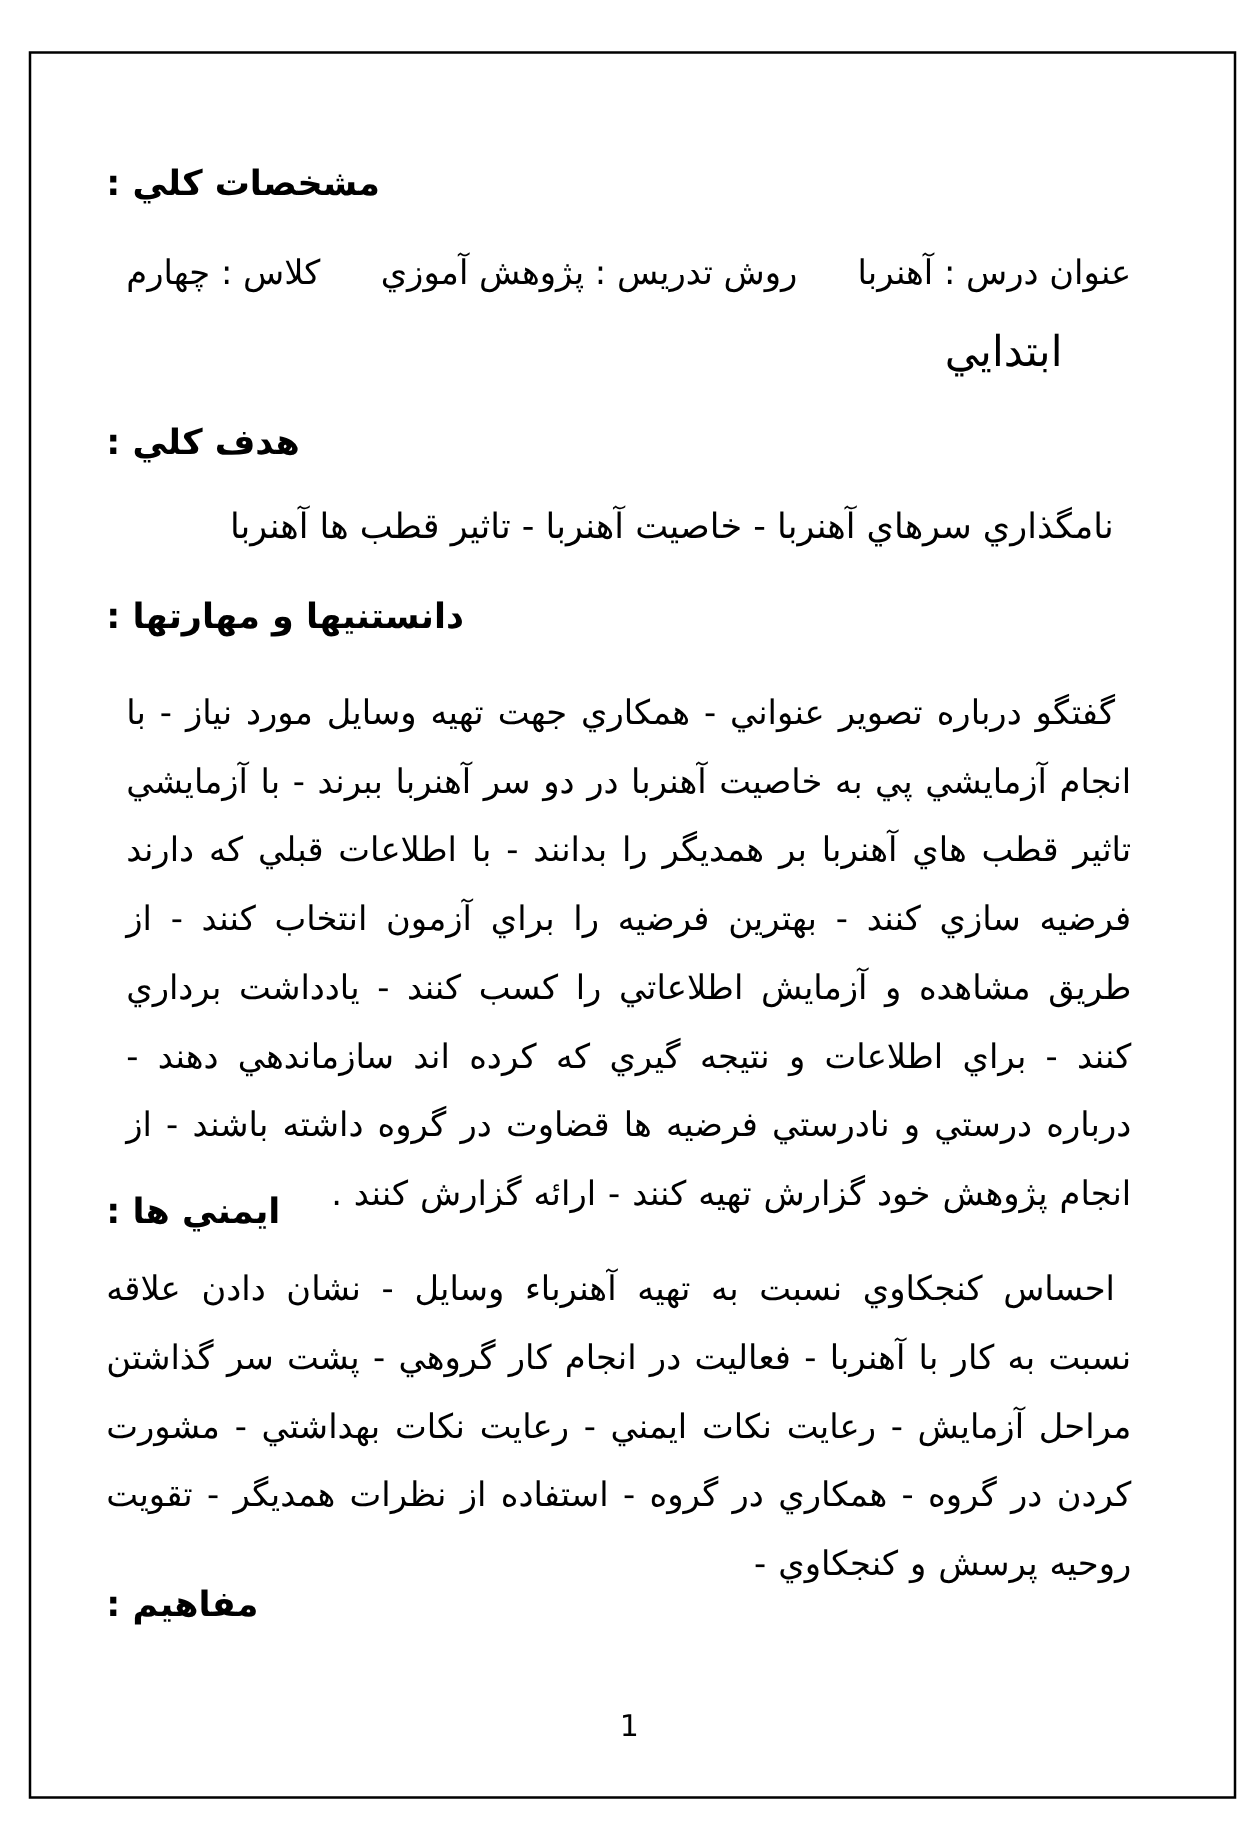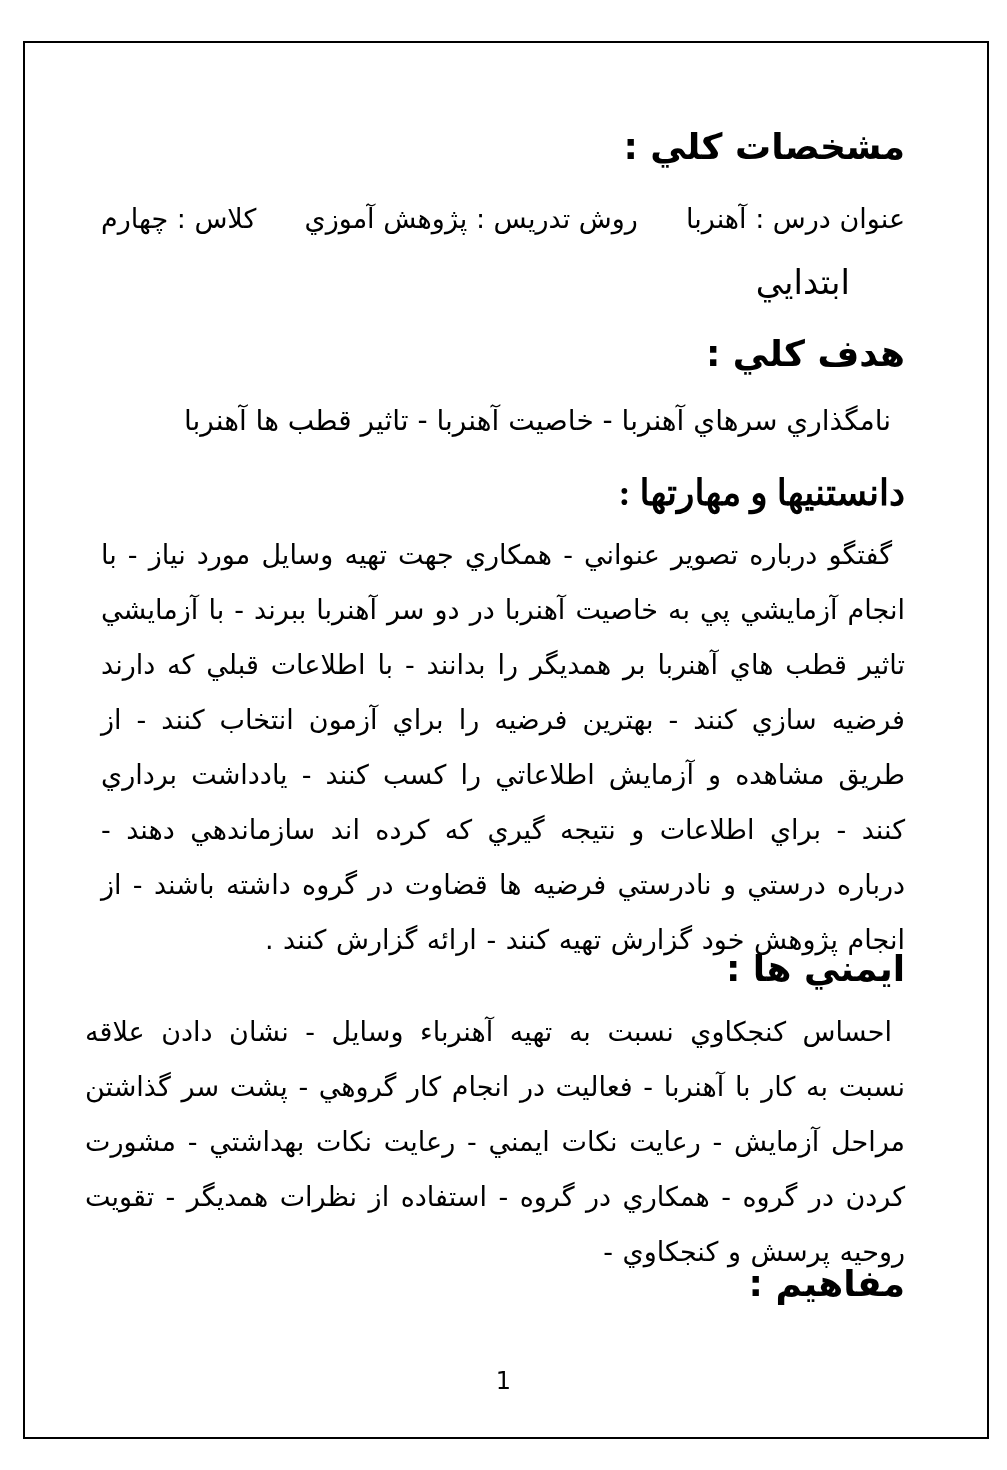--- a/index.html
+++ b/index.html
@@ -27,27 +27,27 @@
   }
   .block {
     position: absolute;
     left: 85px;
     right: 102px;
     direction: rtl;
     unicode-bidi: embed;
   }
   .heading {
     font-weight: 700;
-    font-size: 36px;
+    font-size: 28px;
     line-height: 40px;
-    text-align: right;
+    text-align: left;
   }
   .h-specs     { top: 127px; }
   .h-goal      { top: 334px; }
-  .h-skills    { top: 473px; font-family: Liberation Serif, serif; }
+  .h-skills    { top: 473px; }
   .h-attitudes { top: 949px; }
   .h-concepts  { top: 1264px; }
 
   .info-line {
     top: 199px;
     display: flex;
     justify-content: space-between;
     align-items: baseline;
     font-size: 27px;
     line-height: 40px;
@@ -72,21 +72,21 @@
   }
 
   .para {
     font-size: 27px;
     line-height: 55px;
     text-align: justify;
     text-align-last: right;
     text-indent: 13px;
     word-spacing: 1px;
   }
-  .para-skills    { top: 527px; margin-left: 16px; }
+  .para-skills    { top: 543px; margin-left: 16px; }
   .para-attitudes { top: 1004px; }
 
   .page-number {
     position: absolute;
     left: 0;
     right: 0;
     top: 1366px;
     text-align: center;
     font-size: 24px;
     line-height: 30px;

